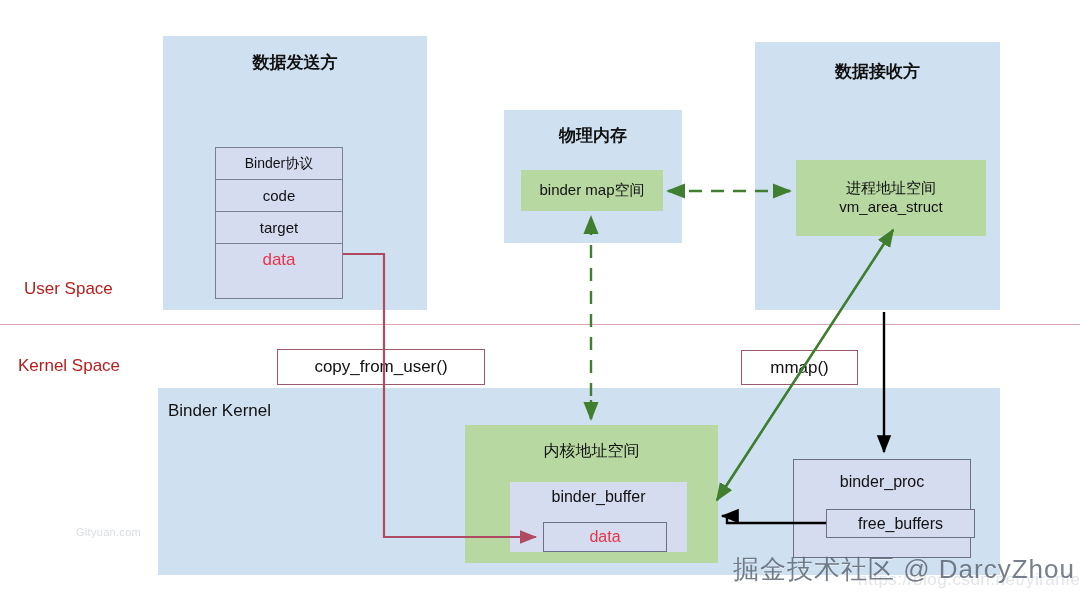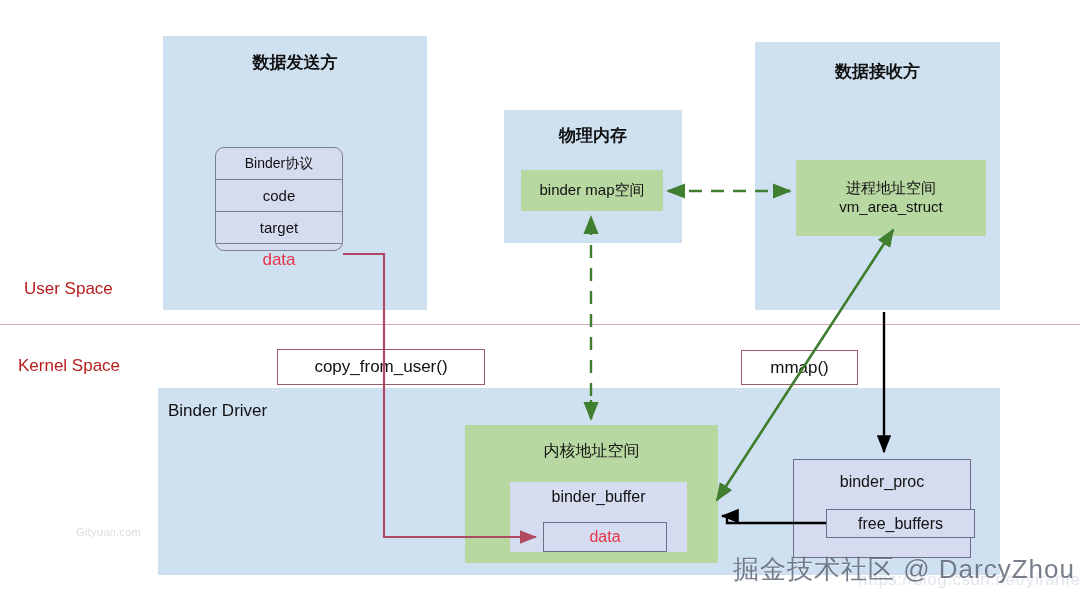--- a/index.html
+++ b/index.html
@@ -104,21 +104,21 @@
 </style>
 </head>
 <body>
 
 <div id="stage">
 
   <div class="abs region" style="left:163px;top:36px;width:264px;height:274px;">
     <div class="region-title" style="top:15px;">数据发送方</div>
   </div>
 
-  <div class="abs proto" style="left:215px;top:147px;width:128px;height:104px;border-radius:9px;">
+  <div class="abs proto" style="left:215px;top:147px;width:128px;height:152px;">
     <div class="row small">Binder协议</div>
     <div class="row">code</div>
     <div class="row">target</div>
     <div class="row red">data</div>
   </div>
 
   <div class="abs region" style="left:504px;top:110px;width:178px;height:133px;">
     <div class="region-title" style="top:14px;">物理内存</div>
   </div>
   <div class="abs greenbox" style="left:521px;top:170px;width:142px;height:41px;">
@@ -131,21 +131,21 @@
   <div class="abs greenbox" style="left:796px;top:160px;width:190px;height:76px;flex-direction:column;">
     <span>进程地址空间</span>
     <span>vm_area_struct</span>
   </div>
 
   <div class="spacelabel" style="left:24px;top:279px;">User Space</div>
   <div class="divider" style="left:0px;top:324px;width:1080px;"></div>
   <div class="spacelabel" style="left:18px;top:356px;">Kernel Space</div>
 
   <div class="abs region" style="left:158px;top:388px;width:842px;height:187px;">
-    <div class="region-title-left" style="left:10px;top:13px;">Binder Driver</div>
+    <div class="region-title-left" style="left:10px;top:13px;">Binder Kernel</div>
   </div>
 
   <div class="abs greenbox titled" style="left:465px;top:425px;width:253px;height:138px;">
     <div class="green-label" style="top:16px;">内核地址空间</div>
   </div>
 
   <div class="abs structbox" style="left:510px;top:482px;width:177px;height:70px;border:none;">
     <div class="hdr" style="top:6px;">binder_buffer</div>
   </div>
   <div class="abs field red" style="left:543px;top:522px;width:124px;height:30px;background:#d6dcf0;">

